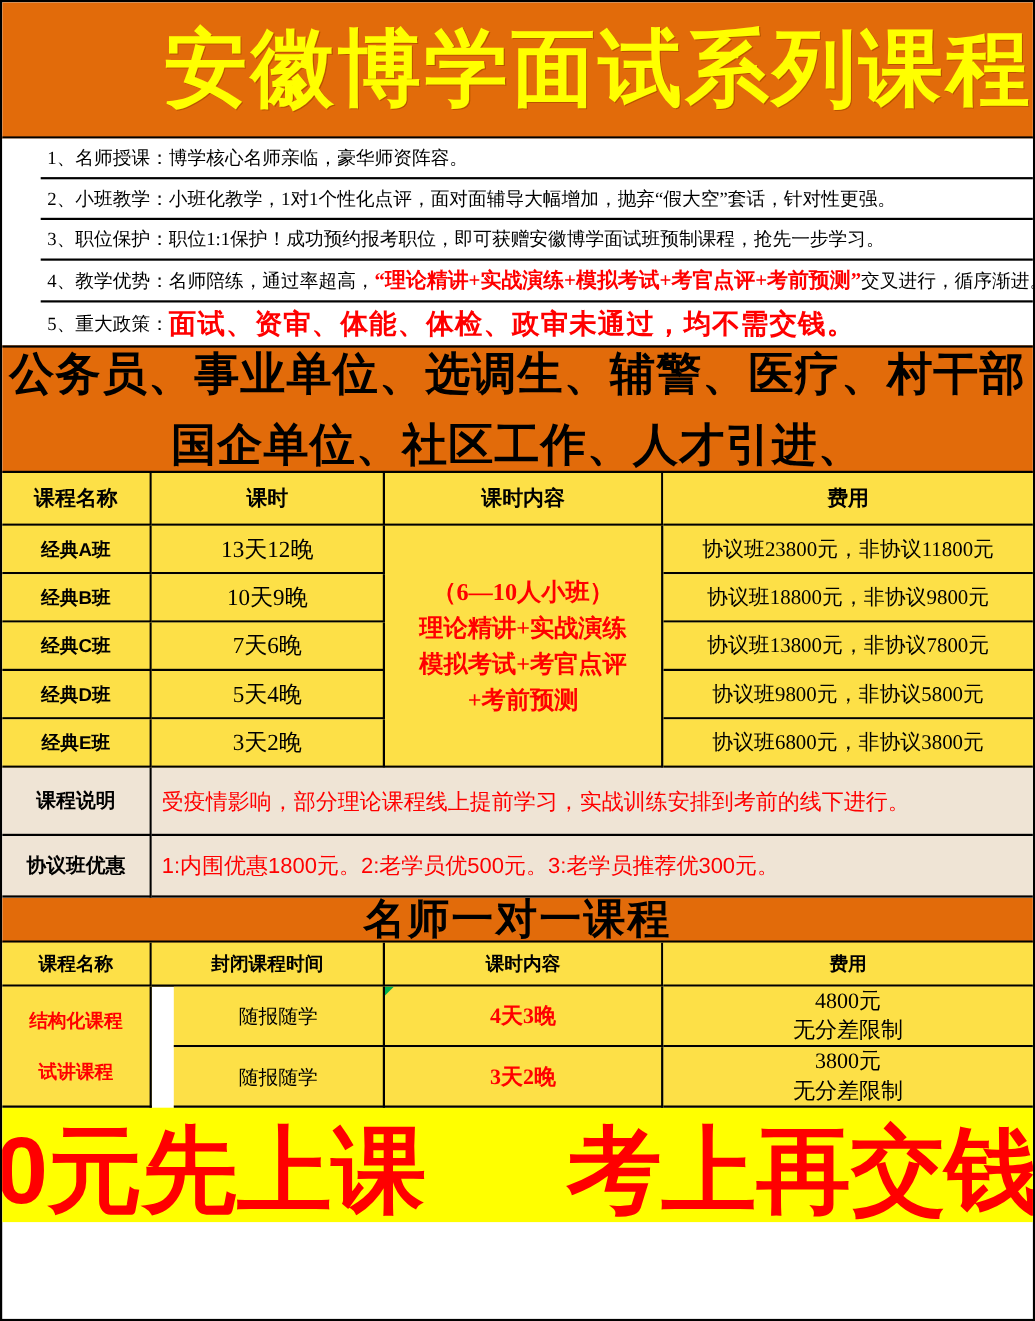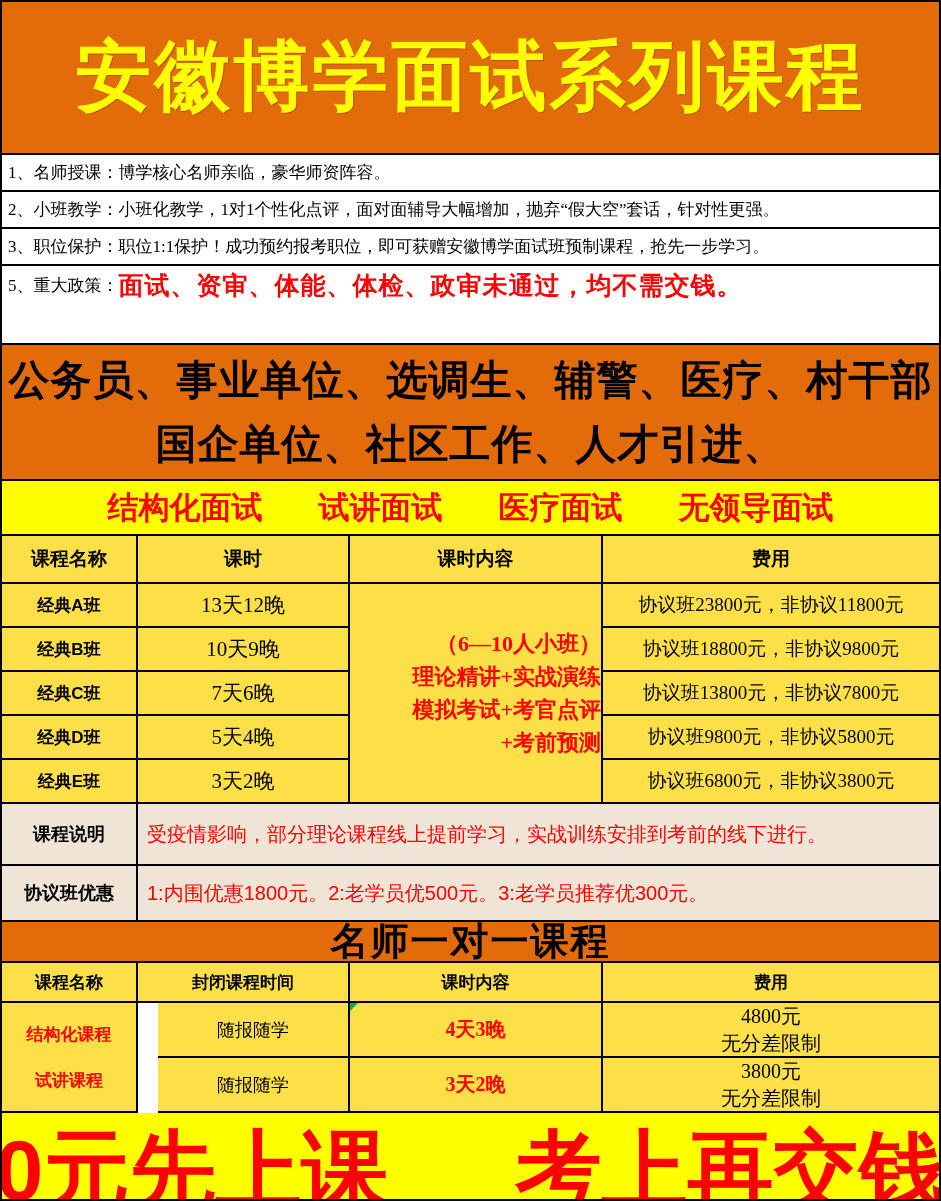--- a/index.html
+++ b/index.html
@@ -6,51 +6,51 @@
   body { background:#ffffff; width:941px; }
   .poster {
     width:941px; height:1201px;
     border:2px solid #000;
     background:#fff;
     font-family:"Liberation Sans","DejaVu Sans",sans-serif;
     overflow:hidden;
   }
   
   .header {
-    height:153px; background:#E26B0A;
+    height:124px; background:#E26B0A;
     border-bottom:2px solid #000;
-    display:flex; align-items:center; justify-content:center;
+    display:flex; align-items:center; justify-content:flex-end;
   }
   .header .title {
     color:#FFFF00; font-size:76px; font-weight:bold;
     font-family:"Liberation Serif","DejaVu Serif",serif;
     letter-spacing:3px; white-space:nowrap;
     text-shadow:1px 1px 0 #b85400;
   }
   
-  .features { height:188px; background:#fff; }
+  .features { height:188px; background:#fff;padding-left:35px; }
   .feature-row {
     display:flex; align-items:center;
     border-bottom:2px solid #000;
     padding-left:6px;
     font-family:"Liberation Serif","DejaVu Serif",serif;
     font-size:17px; color:#000; white-space:nowrap;
   }
   .feature-row.f1,.feature-row.f2,.feature-row.f3 { height:37px; }
   .feature-row.f4 { height:38px; }
   .feature-row.f5 { height:39px; border-bottom:none; }
   .feature-row .hl { color:#FF0000; font-weight:bold; }
   .feature-row.f4 .hl { font-size:19px; }
   .feature-row.f5 .hl {
     font-size:25px; letter-spacing:1px;
     font-family:"Liberation Serif","DejaVu Serif",serif;
   }
   
   .audience {
-    height:138px; background:#E26B0A; border-top:2px solid #000;
+    height:116px; background:#E26B0A; border-top:2px solid #000;
     border-bottom:2px solid #000;
     display:flex; flex-direction:column; align-items:center; justify-content:center;
     gap:9px;
   }
   .audience .aud-line {
     color:#000; font-weight:900; font-size:41px; letter-spacing:1px; white-space:nowrap;
   }
   
   .types {
     height:55px; background:#FFFF00; border-bottom:2px solid #000;
@@ -80,21 +80,20 @@
   .fee {
     font-family:"Liberation Serif","DejaVu Serif",serif;
     font-size:19px; color:#000; white-space:nowrap;
   }
   .content-merged {
     grid-column:3; grid-row:2 / 7;
     flex-direction:column; line-height:1.5;
     color:#FF0000; font-weight:bold; font-size:22px;
     font-family:"Liberation Serif","DejaVu Serif",serif;
     text-align:center;
-    align-items:flex-end;
   }
   .gc1{grid-column:1} .gc2{grid-column:2} .gc4{grid-column:4}
   .gr1{grid-row:1} .gr2{grid-row:2} .gr3{grid-row:3} .gr4{grid-row:4} .gr5{grid-row:5} .gr6{grid-row:6}
   
   .notes {
     height:118px; display:grid;
     grid-template-columns:136px 1fr;
     grid-template-rows:62px 56px;
   }
   .note-label {
@@ -172,38 +171,37 @@
     <div class="feature-row f2">
       <span>2、小班教学：小班化教学，1对1个性化点评，面对面辅导大幅增加，抛弃“假大空”套话，针对性更强。</span>
         <span class="hl"></span>
         <span></span>
     </div>
     <div class="feature-row f3">
       <span>3、职位保护：职位1:1保护！成功预约报考职位，即可获赠安徽博学面试班预制课程，抢先一步学习。</span>
         <span class="hl"></span>
         <span></span>
     </div>
+    <div class="feature-row f4">
+      <span>4、教学优势：名师陪练，通过率超高，</span>
+        <span class="hl">“理论精讲+实战演练+模拟考试+考官点评+考前预测”</span>
+        <span>交叉进行，循序渐进。</span>
+    </div>
     <div class="feature-row f5">
       <span>5、重大政策：</span>
         <span class="hl">面试、资审、体能、体检、政审未通过，均不需交钱。</span>
         <span></span>
     </div>
   </div>
 
   <div class="audience">
     <div class="aud-line">公务员、事业单位、选调生、辅警、医疗、村干部</div>
     <div class="aud-line">国企单位、社区工作、人才引进、</div>
   </div>
 
-  <div class="types">
-    <span class="type-item">结构化面试</span>
-    <span class="type-item">试讲面试</span>
-    <span class="type-item">医疗面试</span>
-    <span class="type-item">无领导面试</span>
-  </div>
 
   <div class="t1">
     <div class="cell th gc1 gr1">课程名称</div>
     <div class="cell th gc2 gr1">课时</div>
     <div class="cell th gr1" style="grid-column:3">课时内容</div>
     <div class="cell th lastcol gc4 gr1">费用</div>
 
     <div class="cell coursename gc1 gr2">经典A班</div>
     <div class="cell duration gc2 gr2">13天12晚</div>
     <div class="cell fee lastcol gc4 gr2">协议班23800元，非协议11800元</div>

